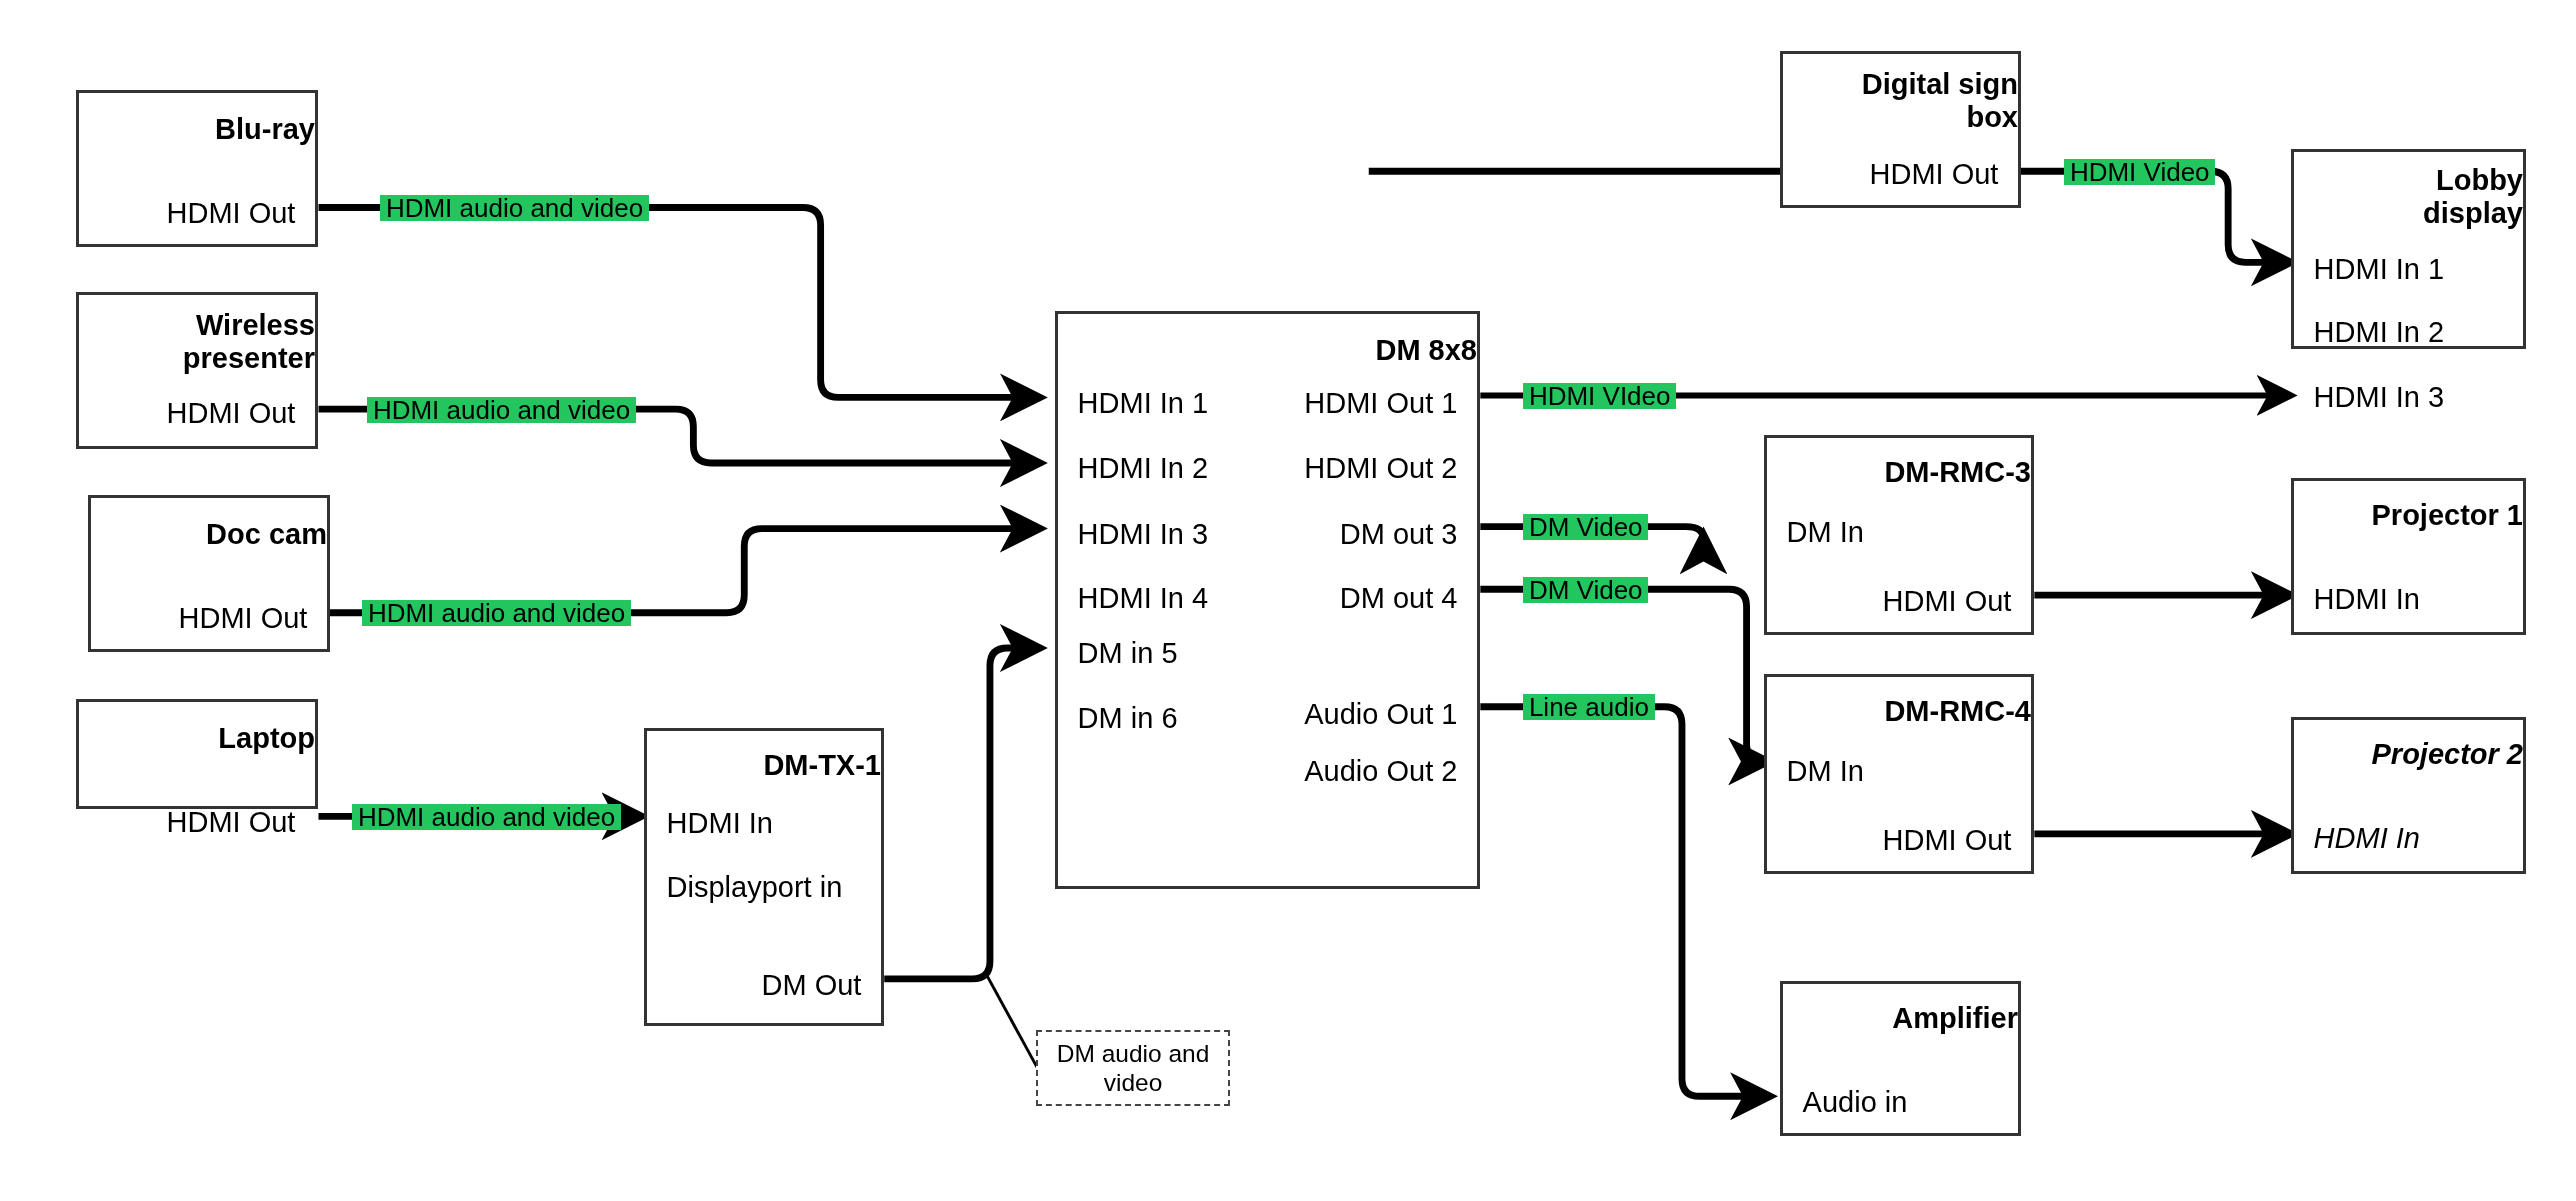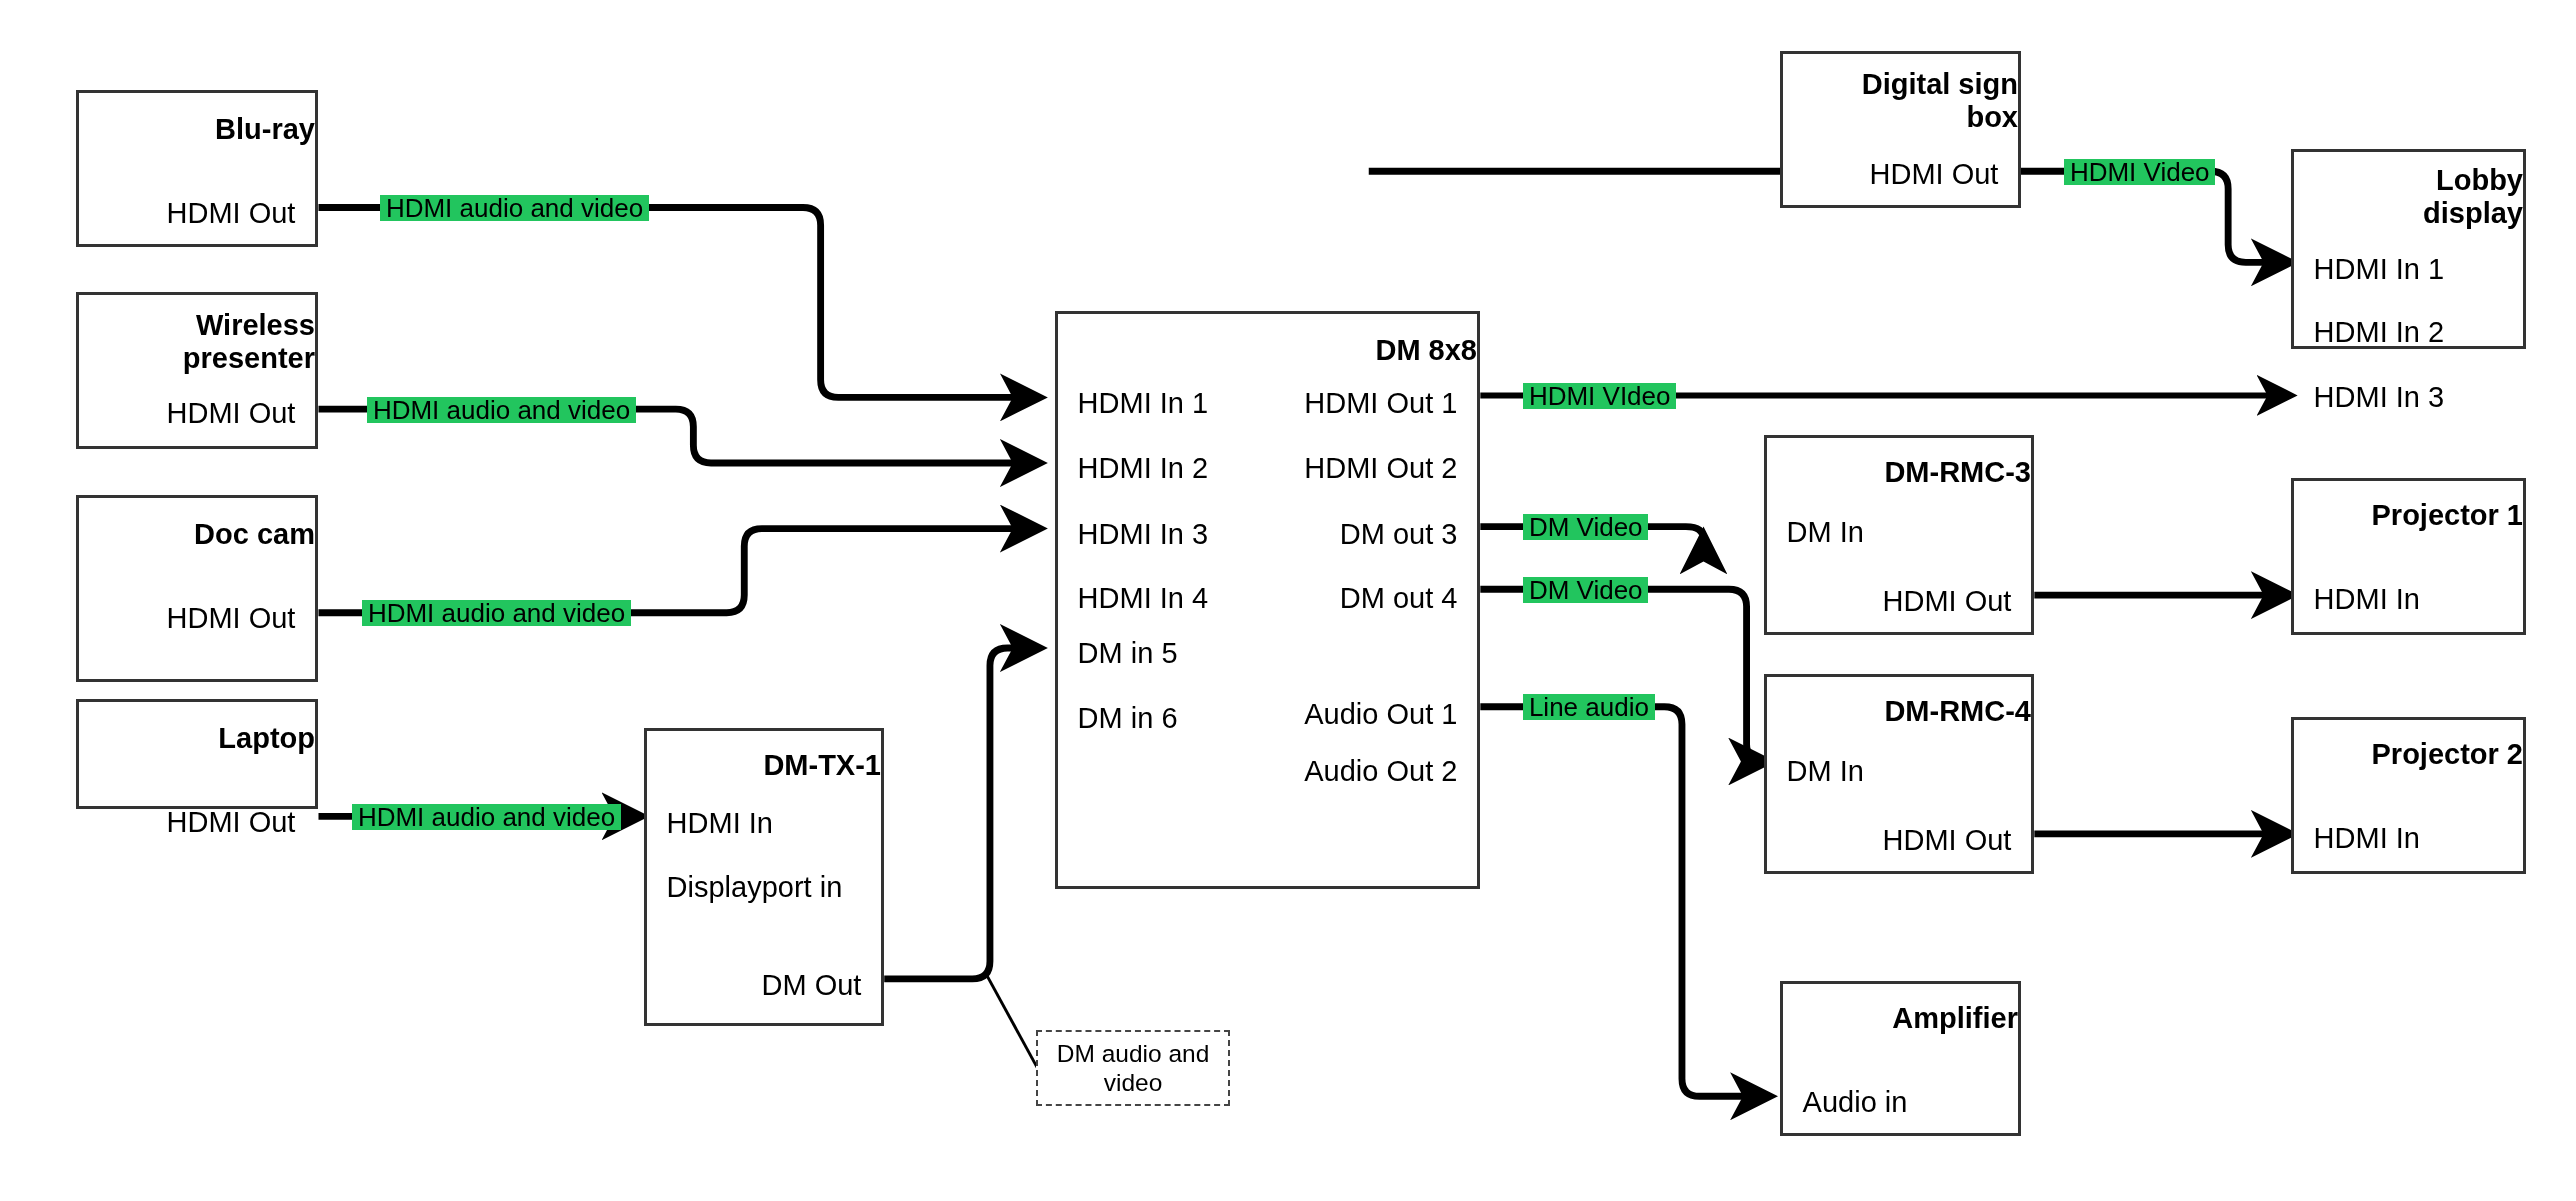--- a/index.html
+++ b/index.html
@@ -117,21 +117,21 @@
     <div class="node-title" style="top:19.6px;">Blu-ray</div>
     <div class="port right" style="top:106px;">HDMI Out</div>
   </div>
 
   <div class="node" style="left:76px; top:292px; width:242px; height:157px;">
     <div class="node-title" style="top:13.7px;">Wireless</div>
     <div class="node-title" style="top:47px;">presenter</div>
     <div class="port right" style="top:104px;">HDMI Out</div>
   </div>
 
-  <div class="node" style="left:76px; top:495px; width:242px; height:187px;text-decoration:underline;">
+  <div class="node" style="left:88px; top:495px; width:242px; height:157px;text-decoration:underline;">
     <div class="node-title" style="top:19.6px;">Doc cam</div>
     <div class="port right" style="top:106px;">HDMI Out</div>
   </div>
 
   <div class="node" style="left:76px; top:699px; width:242px; height:110px;">
     <div class="node-title" style="top:19.6px;">Laptop</div>
     <div class="port right" style="top:106px;">HDMI Out</div>
   </div>
 
   <div class="node" style="left:644px; top:728px; width:240px; height:298px;padding-left:36px;">
@@ -183,21 +183,21 @@
     <div class="node-title" style="top:17.6px;">DM-RMC-4</div>
     <div class="port left" style="top:80px;">DM In</div>
     <div class="port right" style="top:149px;">HDMI Out</div>
   </div>
 
   <div class="node" style="left:2291px; top:478px; width:235px; height:157px;">
     <div class="node-title" style="top:17.6px;">Projector 1</div>
     <div class="port left" style="top:104px;">HDMI In</div>
   </div>
 
-  <div class="node" style="left:2291px; top:717px; width:235px; height:157px;">
+  <div class="node" style="left:2291px; top:717px; width:235px; height:157px;font-style:italic;">
     <div class="node-title" style="top:17.6px;">Projector 2</div>
     <div class="port left" style="top:104px;">HDMI In</div>
   </div>
 
   <div class="node" style="left:1780px; top:981px; width:241px; height:155px;">
     <div class="node-title" style="top:17.6px;">Amplifier</div>
     <div class="port left" style="top:104px;">Audio in</div>
   </div>
 
   <div class="note" style="left:1036px; top:1030px; width:194px; height:76px;">DM audio and video</div>

